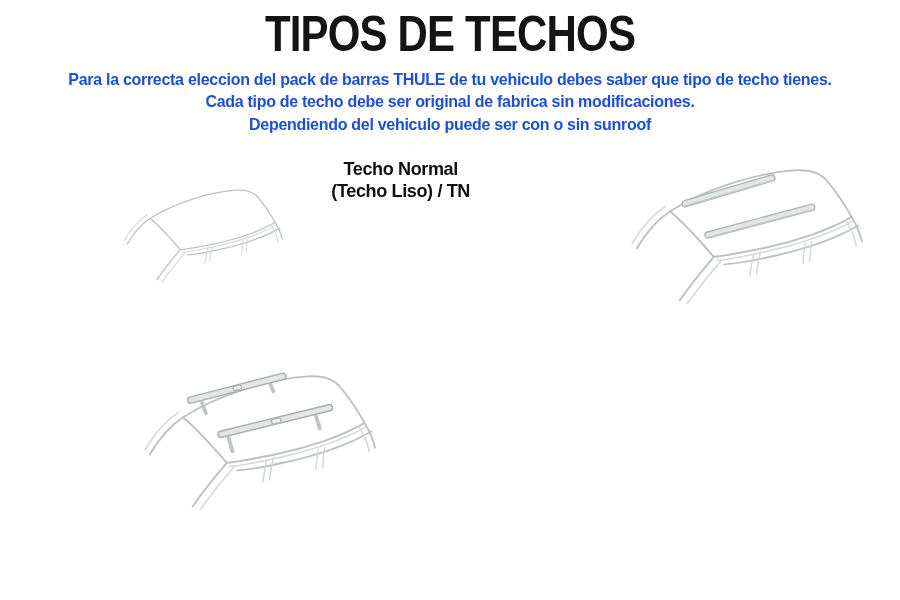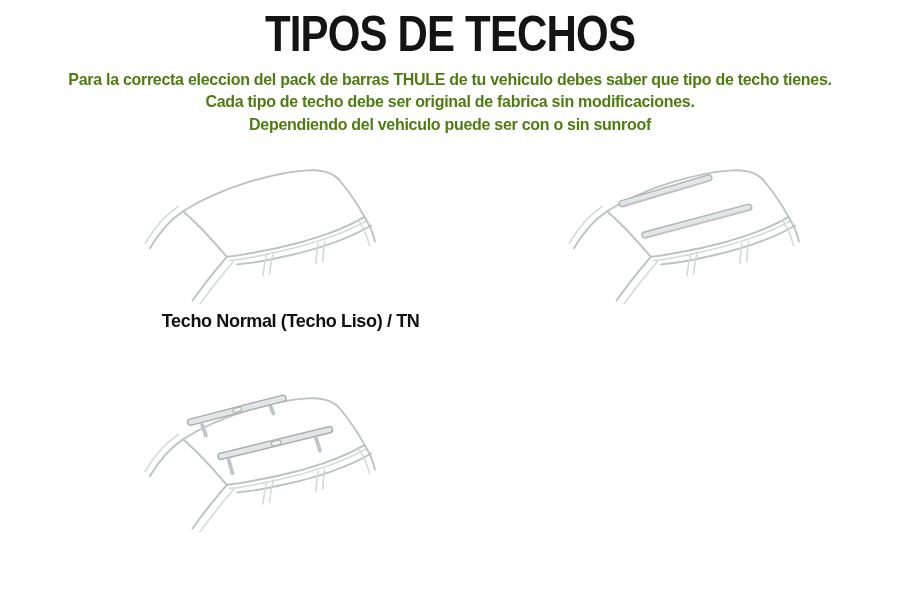--- a/index.html
+++ b/index.html
@@ -24,36 +24,36 @@
     transform-origin:50% 50%;
     line-height:1.05;
   }
   .intro{
     margin-top:7px;
     text-align:center;
     font-size:16.5px;
     font-weight:600;
     letter-spacing:-0.3px;
     line-height:1.38;
-    color:#4d7c0f;
+    color:#1d4ed8;
   }
   .intro .intro-line{transform:scaleX(0.97);transform-origin:50% 50%;}
 
   
   .grid{
     display:grid;
     grid-template-columns:1fr 1fr;
     padding:6px 28px 0 56px;
     column-gap:14px;
     row-gap:22px;
   }
   .card{
     display:flex;
-    flex-direction:column;
-    align-items:flex-end;
+    flex-direction:row;
+    align-items:flex-start;
   }
   .card svg{display:block;}
 
   .caption{text-align:center;margin-top:0;}
   .label{
     font-size:19px;
     font-weight:700;
     letter-spacing:-0.4px;
     color:#101010;
     transform:scaleX(0.95);

